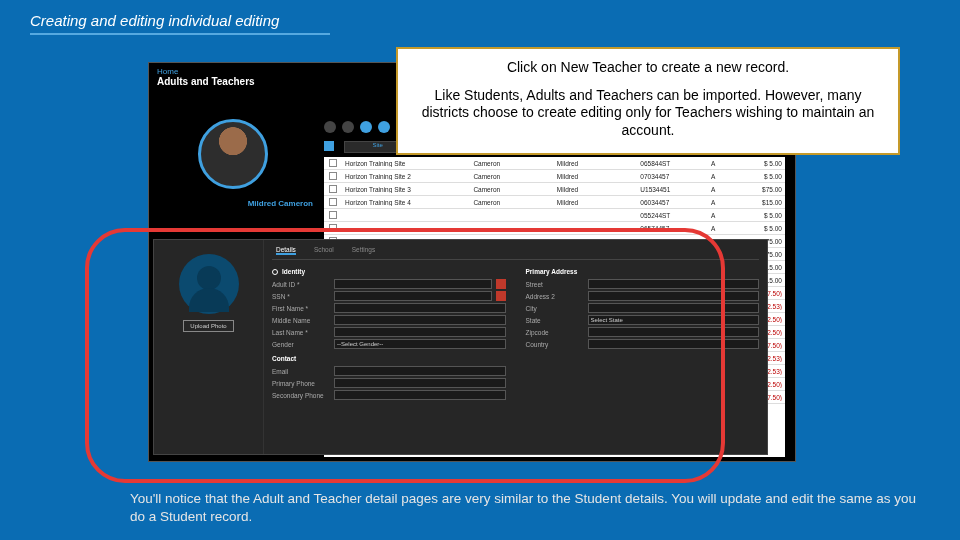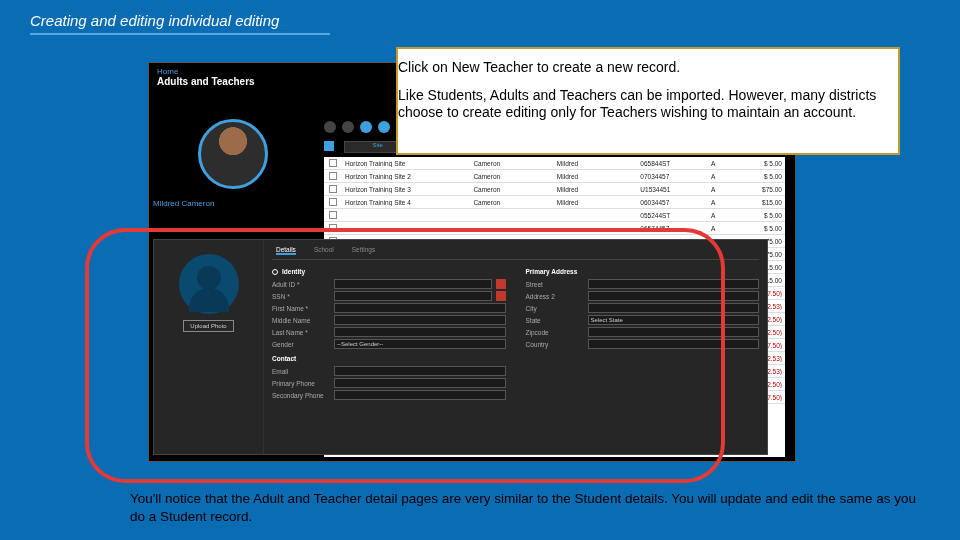--- a/index.html
+++ b/index.html
@@ -15,26 +15,26 @@
     border-bottom: 2px solid #0a6cb3;
   }
   .title-underline {
     position: absolute; top: 33px; left: 30px; width: 300px;
     height: 1.5px; background: #56a9e0;
   }
   .callout {
     position: absolute; top: 47px; left: 396px;
     width: 504px; height: 108px;
     background: #fff; border: 2.5px solid #c59a2a;
-    padding: 10px 0; font-size: 14px; z-index: 50;
+    padding: 10px 14px; font-size: 14px; z-index: 50; text-align: center;
   }
   .callout p { margin-bottom: 10px; line-height: 1.25; }
   .footer-note {
     position: absolute; left: 130px; top: 490px; width: 800px;
-    color: #000000; font-size: 13.5px; line-height: 1.35;
+    color: #e5e5e5; font-size: 13.5px; line-height: 1.35;
   }
   .app {
     position: absolute; top: 62px; left: 100px;
     width: 648px; height: 400px;
     background: #000000; color: #ddd;
     font-size: 8px; border: 1px solid #555; margin-left: 48px;
   }
   .app-header { padding: 4px 8px 2px; }
   .breadcrumb { color: #3fa0e0; font-size: 8px; }
   .page-hdr { color: #fff; font-size: 10px; font-weight: bold; }
@@ -48,21 +48,22 @@
     width: 80px; height: 22px;
     border: 2px solid #e53935; border-radius: 10px; z-index: 40;
   }
   .highlight-form {
     position: absolute; top: 228px; left: 85px;
     width: 640px; height: 255px;
     border: 4px solid #e53935; border-radius: 40px; z-index: 40;
   }
   .sidebar {
     position: absolute; left: 4px; top: 46px; width: 160px;
-    text-align: left;
+    text-align: right;
+    font-weight: bold;
   }
   .avatar {
     width: 70px; height: 70px; border-radius: 50%;
     background: radial-gradient(circle at 50% 30%, #9b6b4a 25%, #2d2d2d 26%);
     border: 3px solid #3fa0e0; margin: 10px auto;
   }
   .avatar-name { color: #3fa0e0; font-size: 8px; }
   .toolbar {
     position: absolute; top: 54px; left: 175px; right: 10px;
     height: 20px; display: flex; align-items: center; gap: 6px;

